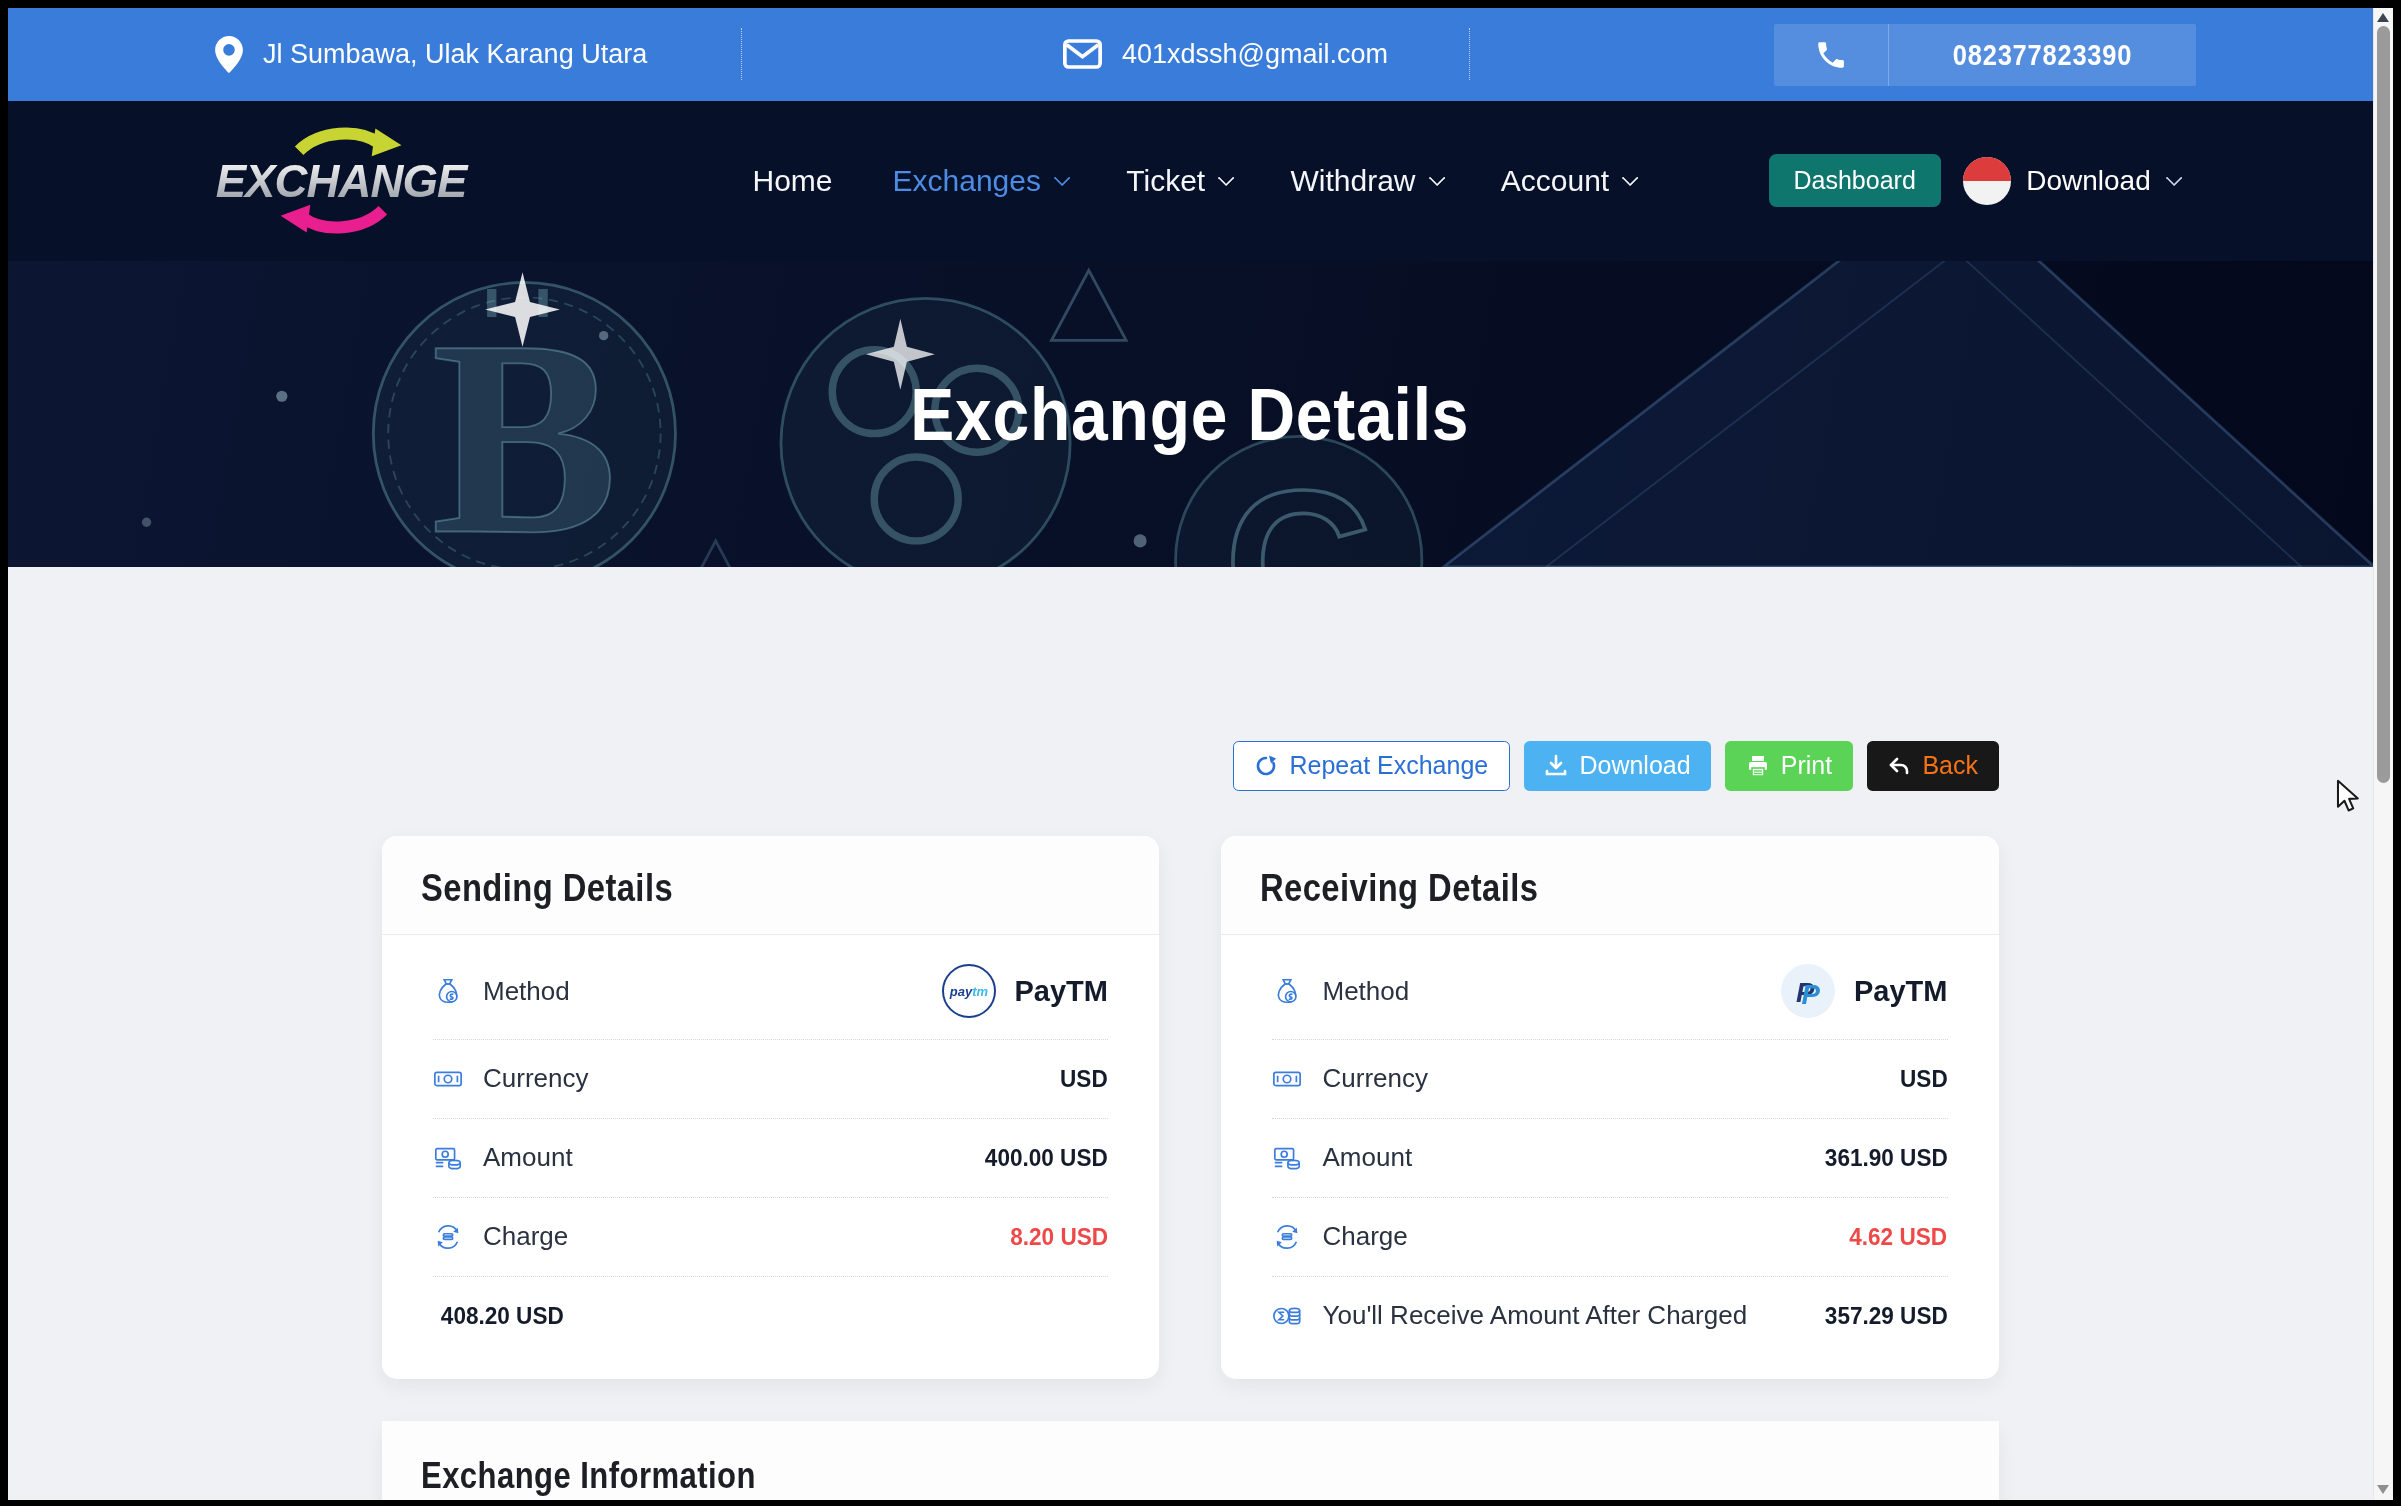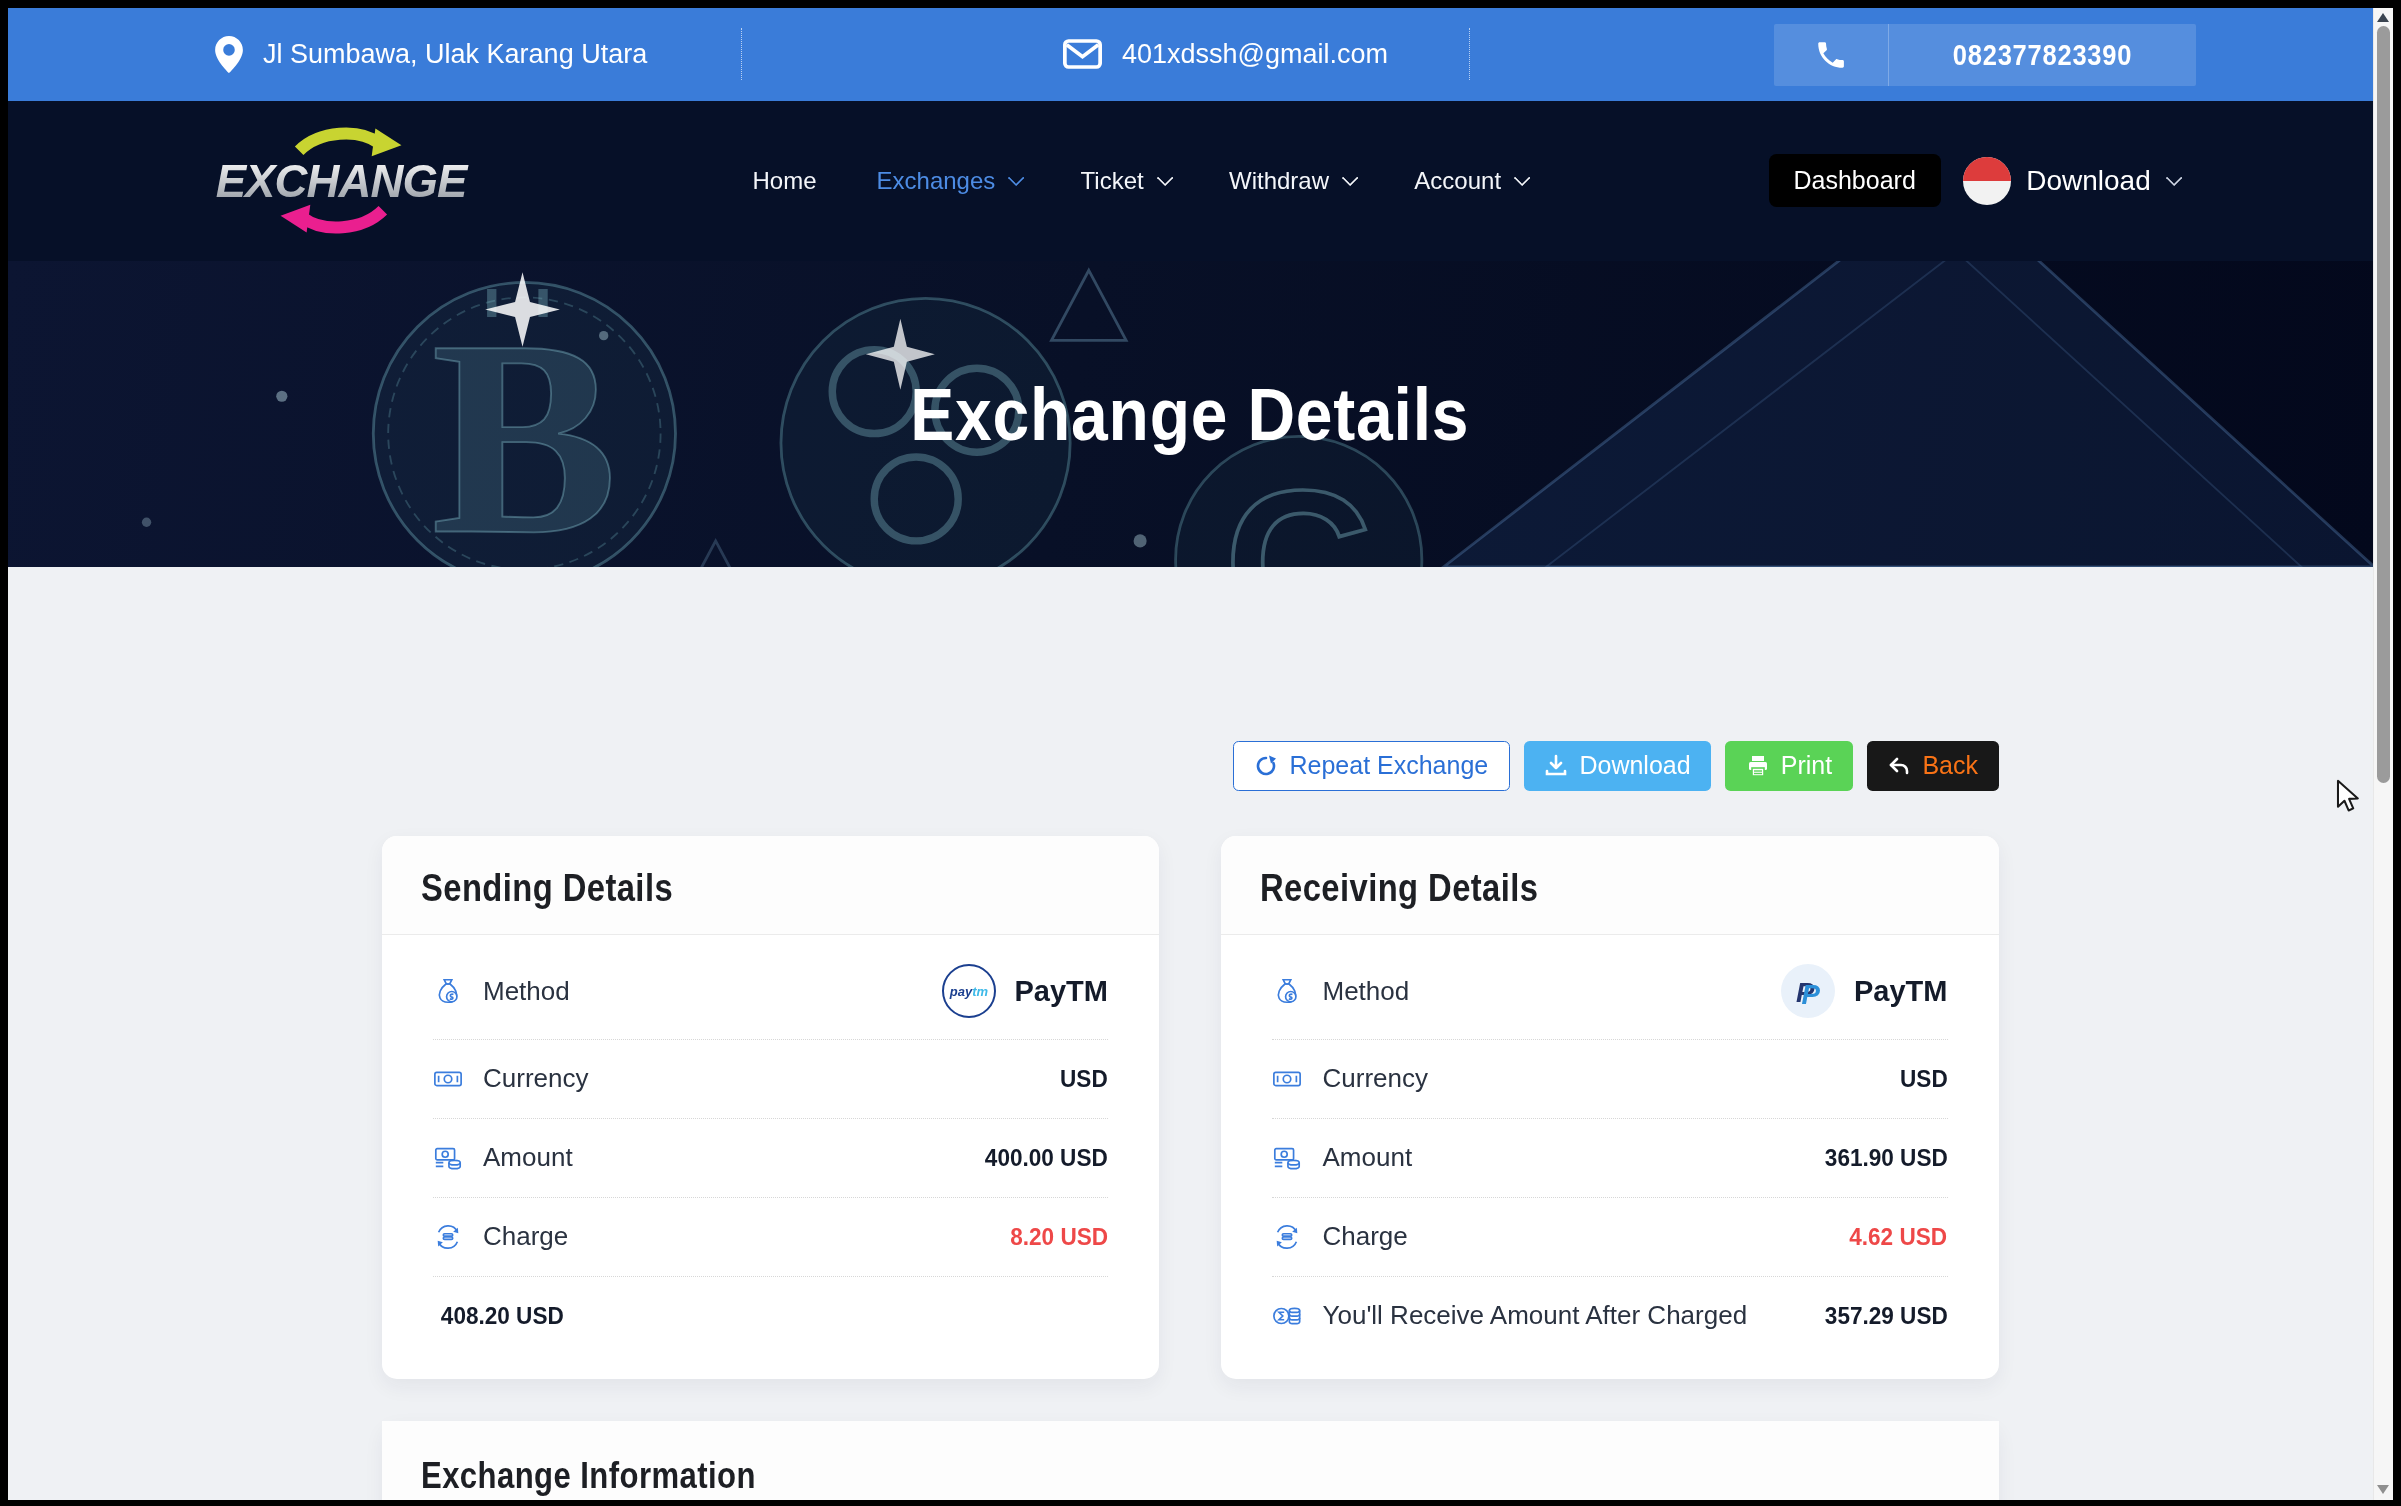--- a/index.html
+++ b/index.html
@@ -16,26 +16,26 @@
   .tb-phone{position:absolute;left:1766px;top:16px;height:62px;display:flex;align-items:stretch;
             background:rgba(255,255,255,.14);border-radius:1.9px;}
   .tb-phone .ph-ic{width:114px;display:flex;align-items:center;justify-content:center;border-right:0.9px solid rgba(255,255,255,.25);}
   .tb-phone .ph-num{display:flex;align-items:center;padding:0 48px;font-size:30px;font-weight:700;letter-spacing:0.9px;}
   .condX{display:inline-block;transform:scaleX(.85);transform-origin:center;}
 
   
   .navbar{position:relative;height:160px;background:#061028;}
   .logo{position:absolute;left:198px;top:20.5px;}
   .nav-menu{position:absolute;left:745px;top:0;height:100%;display:flex;align-items:center;gap:60px;}
-  .nav-item{display:flex;align-items:center;gap:13px;color:#f4f6fa;font-size:24px;cursor:pointer;}
+  .nav-item{display:flex;align-items:center;gap:13px;color:#f4f6fa;font-size:30px;cursor:pointer;}
   .nav-item.active{color:#4d8ce4;}
   .chev{width:10.3px;height:10.3px;border-right:2.8px solid currentColor;border-bottom:2.8px solid currentColor;
         transform:rotate(45deg) translateY(-2.8px);border-radius:0.9px;}
   .nav-right{position:absolute;left:1761px;top:0;height:100%;display:flex;align-items:center;gap:22.4px;}
-  .dash-btn{background:#000000;color:#fff;border:none;font-size:25px;font-family:inherit;
+  .dash-btn{background:#0f766e;color:#fff;border:none;font-size:25px;font-family:inherit;
             padding:12px 25px;border-radius:7.5px;cursor:pointer;}
   .flag{width:48px;height:48px;border-radius:50%;overflow:hidden;background:#f2f2f2;position:relative;}
   .flag:before{content:"";position:absolute;left:0;top:0;width:100%;height:50%;background:#dd3c3c;}
   .lang{display:flex;align-items:center;gap:15px;color:#fff;font-size:28px;cursor:pointer;}
   .lang .chev{color:#cfd6e4;}
 
   
   .hero{position:relative;height:306px;background:linear-gradient(100deg,#0c1532 0%,#081027 45%,#03081c 100%);overflow:hidden;}
   .hero svg.deco{position:absolute;inset:0;}
   .hero-title{position:absolute;inset:0;display:flex;align-items:center;justify-content:center;

